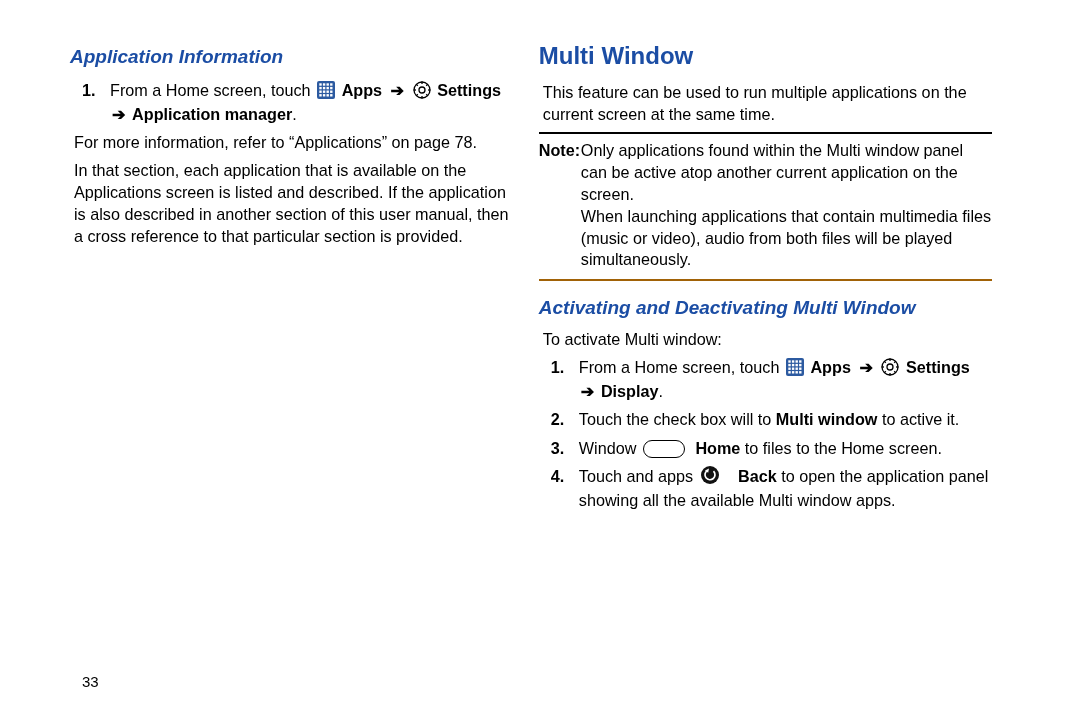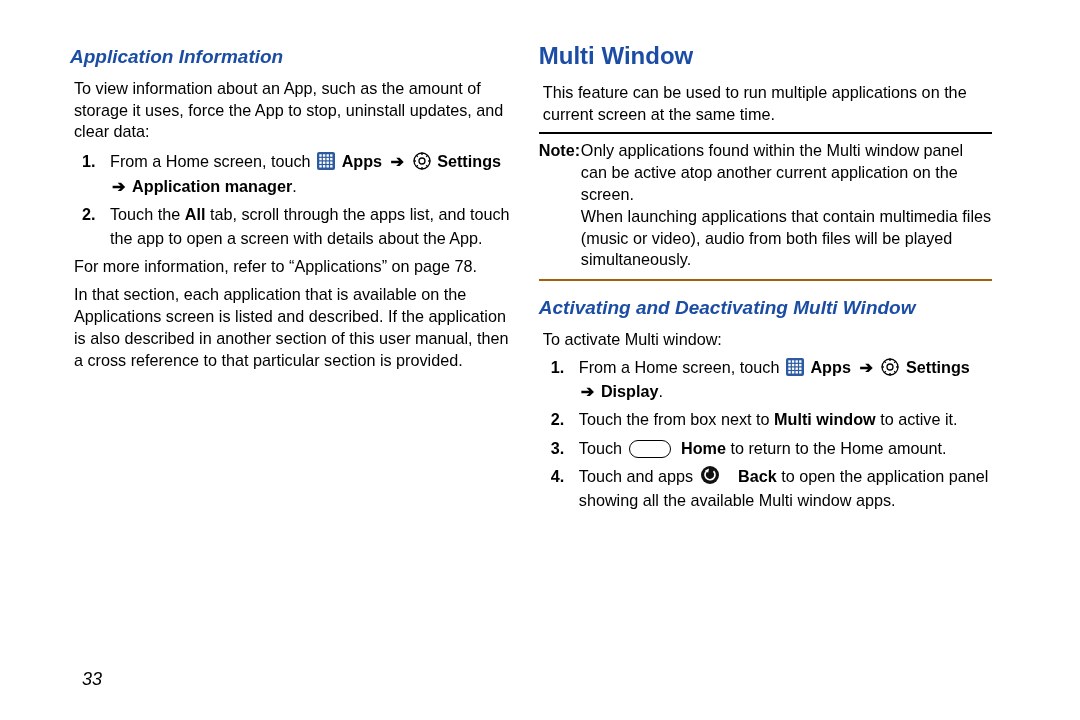--- a/index.html
+++ b/index.html
@@ -118,36 +118,34 @@
 
   .subhead-bold {
     font-weight: 400;
     margin: 4px 0 4px 0;
   }
 
   .page-num {
     position: absolute;
     bottom: 30px;
     left: 82px;
-    font-size: 18px;
-    font-style: italic;
+    font-size: 15px;
   }
   .page { position: relative; }
 
   .space-right { margin-right: 2px; }
 </style>
 </head>
 <body>
 
 <div class="page">
 
   <div class="col col-left">
     <div class="h-blue-italic">Application Information</div>
 
-    <p class="indent">To view information about an App, such as the amount of storage it uses, force the App to stop, uninstall updates, and clear data:</p>
 
     <ol class="steps">
       <li data-num="1">
         <span>From a Home screen, touch </span>
         <span class="icon icon-apps">
           <svg viewBox="0 0 18 18">
             <rect x="0" y="0" width="18" height="18" rx="2" fill="#2c5aa0"></rect>
             <g fill="#fff">
               <rect x="2.3" y="2.3" width="2.4" height="2.4"></rect>
                 <rect x="5.9" y="2.3" width="2.4" height="2.4"></rect>
@@ -184,23 +182,20 @@
                 <line x1="4.8" y1="13.2" x2="3.1" y2="14.9"></line>
             </g>
             <circle cx="9" cy="9" r="3" fill="none" stroke="#000" stroke-width="1.3"></circle>
           </svg>
         </span>
         <span class="bold">Settings</span>
         <br>
         <span class="arrow">➔</span>
         <span class="bold">Application manager</span><span>.</span>
       </li>
-      <li data-num="2">
-        <span>Touch the </span><span class="bold">All</span><span> tab, scroll through the apps list, and touch the app to open a screen with details about the App.</span>
-      </li>
     </ol>
 
     <p class="indent">
       <span>For more information, refer to </span><span class="ital">“Applications”</span><span> on page 78.</span>
     </p>
 
     <p class="indent">In that section, each application that is available on the Applications screen is listed and described. If the application is also described in another section of this user manual, then a cross reference to that particular section is provided.</p>
   </div>
 
   <div class="col col-right">
@@ -264,26 +259,26 @@
             </g>
             <circle cx="9" cy="9" r="3" fill="none" stroke="#000" stroke-width="1.3"></circle>
           </svg>
         </span>
         <span class="bold">Settings</span>
         <br>
         <span class="arrow">➔</span>
         <span class="bold">Display</span><span>.</span>
       </li>
       <li data-num="2">
-        <span>Touch the from box next to </span><span class="bold">Multi window</span><span> to active it.</span>
+        <span>Touch the check box will to </span><span class="bold">Multi window</span><span> to active it.</span>
       </li>
       <li data-num="3">
-        <span>Touch </span>
+        <span>Window </span>
         <span class="icon icon-home"></span>
-        <span class="bold" style="margin-left:4px;">Home</span><span> to return to the Home amount.</span>
+        <span class="bold" style="margin-left:4px;">Home</span><span> to files to the Home screen.</span>
       </li>
       <li data-num="4">
         <span>Touch and apps </span>
         <span class="icon icon-back">
           <svg viewBox="0 0 20 20">
             <circle cx="10" cy="10" r="9" fill="#111"></circle>
             <path d="M 13.5 6.2 A 5 5 0 1 1 7.2 5.6" fill="none" stroke="#fff" stroke-width="1.7"></path>
             <polygon points="5.0,5.6 9.0,3.6 8.2,7.8" fill="#fff"></polygon>
           </svg>
         </span>

